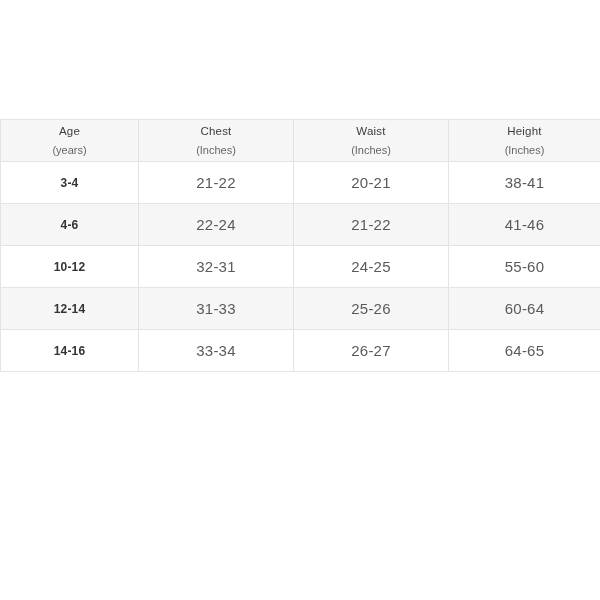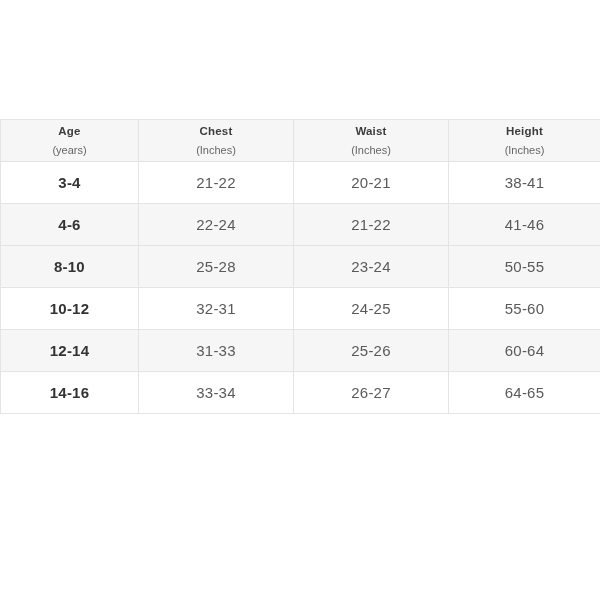--- a/index.html
+++ b/index.html
@@ -58,21 +58,21 @@
 
   thead tr {
     height: 68px;
   }
   thead th {
     background: #f6f6f6;
   }
   .head-main {
     display: block;
     font-size: 11.5px;
-    font-weight: bold;
+    font-weight: normal;
     color: #3d3d3d;
     letter-spacing: 0.2px;
     line-height: 17px;
   }
   .head-sub {
     display: block;
     font-size: 11px;
     color: #666666;
     line-height: 17px;
     margin-top: 2px;
@@ -84,21 +84,21 @@
     background: #f6f6f6;
   }
   tbody td {
     font-size: 15px;
     color: #5a5a5a;
     letter-spacing: 0.2px;
   }
   tbody td.age {
     font-weight: bold;
     color: #333333;
-    font-size: 15px;
+    font-size: 12px;
   }
 </style>
 </head>
 <body>
 
 <div class="page">
   <div class="table-wrap">
     <table class="size-chart">
       <colgroup>
         <col class="c0">
@@ -132,26 +132,20 @@
           <td>21-22</td>
           <td>20-21</td>
           <td>38-41</td>
         </tr>
         <tr class="even">
           <td class="age">4-6</td>
           <td>22-24</td>
           <td>21-22</td>
           <td>41-46</td>
         </tr>
-        <tr class="even">
-          <td class="age">8-10</td>
-          <td>25-28</td>
-          <td>23-24</td>
-          <td>50-55</td>
-        </tr>
         <tr class="odd">
           <td class="age">10-12</td>
           <td>32-31</td>
           <td>24-25</td>
           <td>55-60</td>
         </tr>
         <tr class="even">
           <td class="age">12-14</td>
           <td>31-33</td>
           <td>25-26</td>

